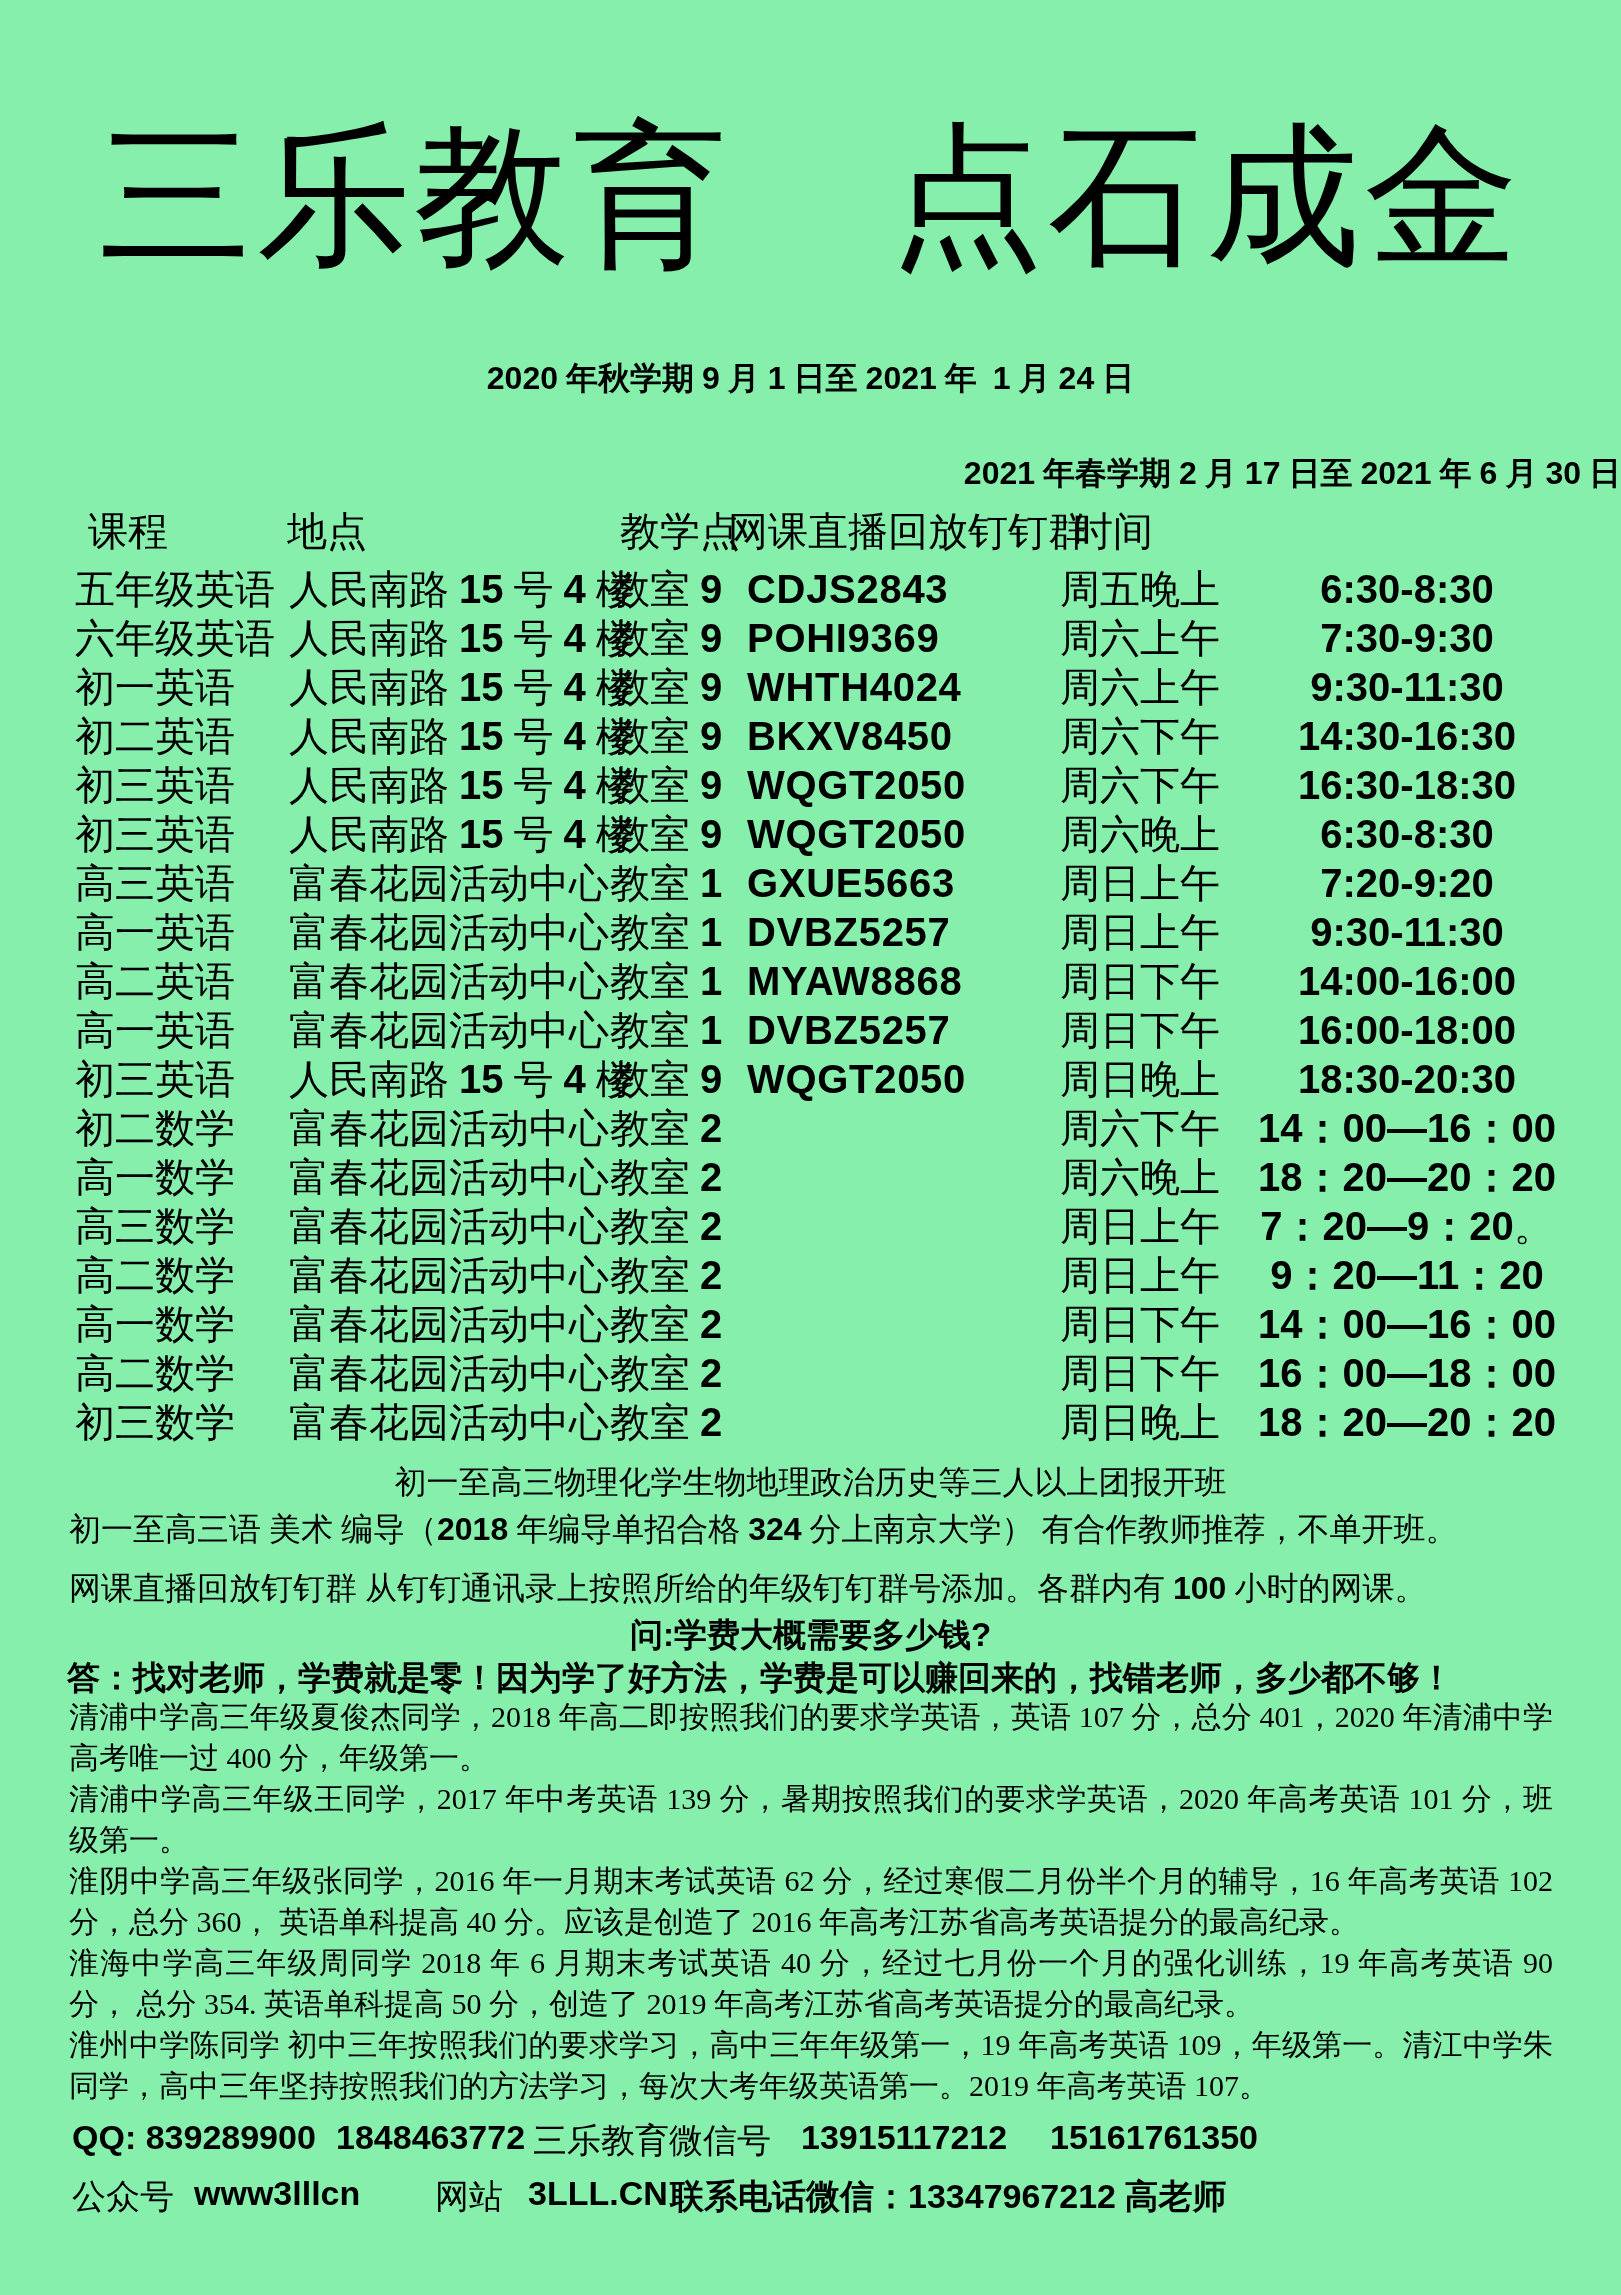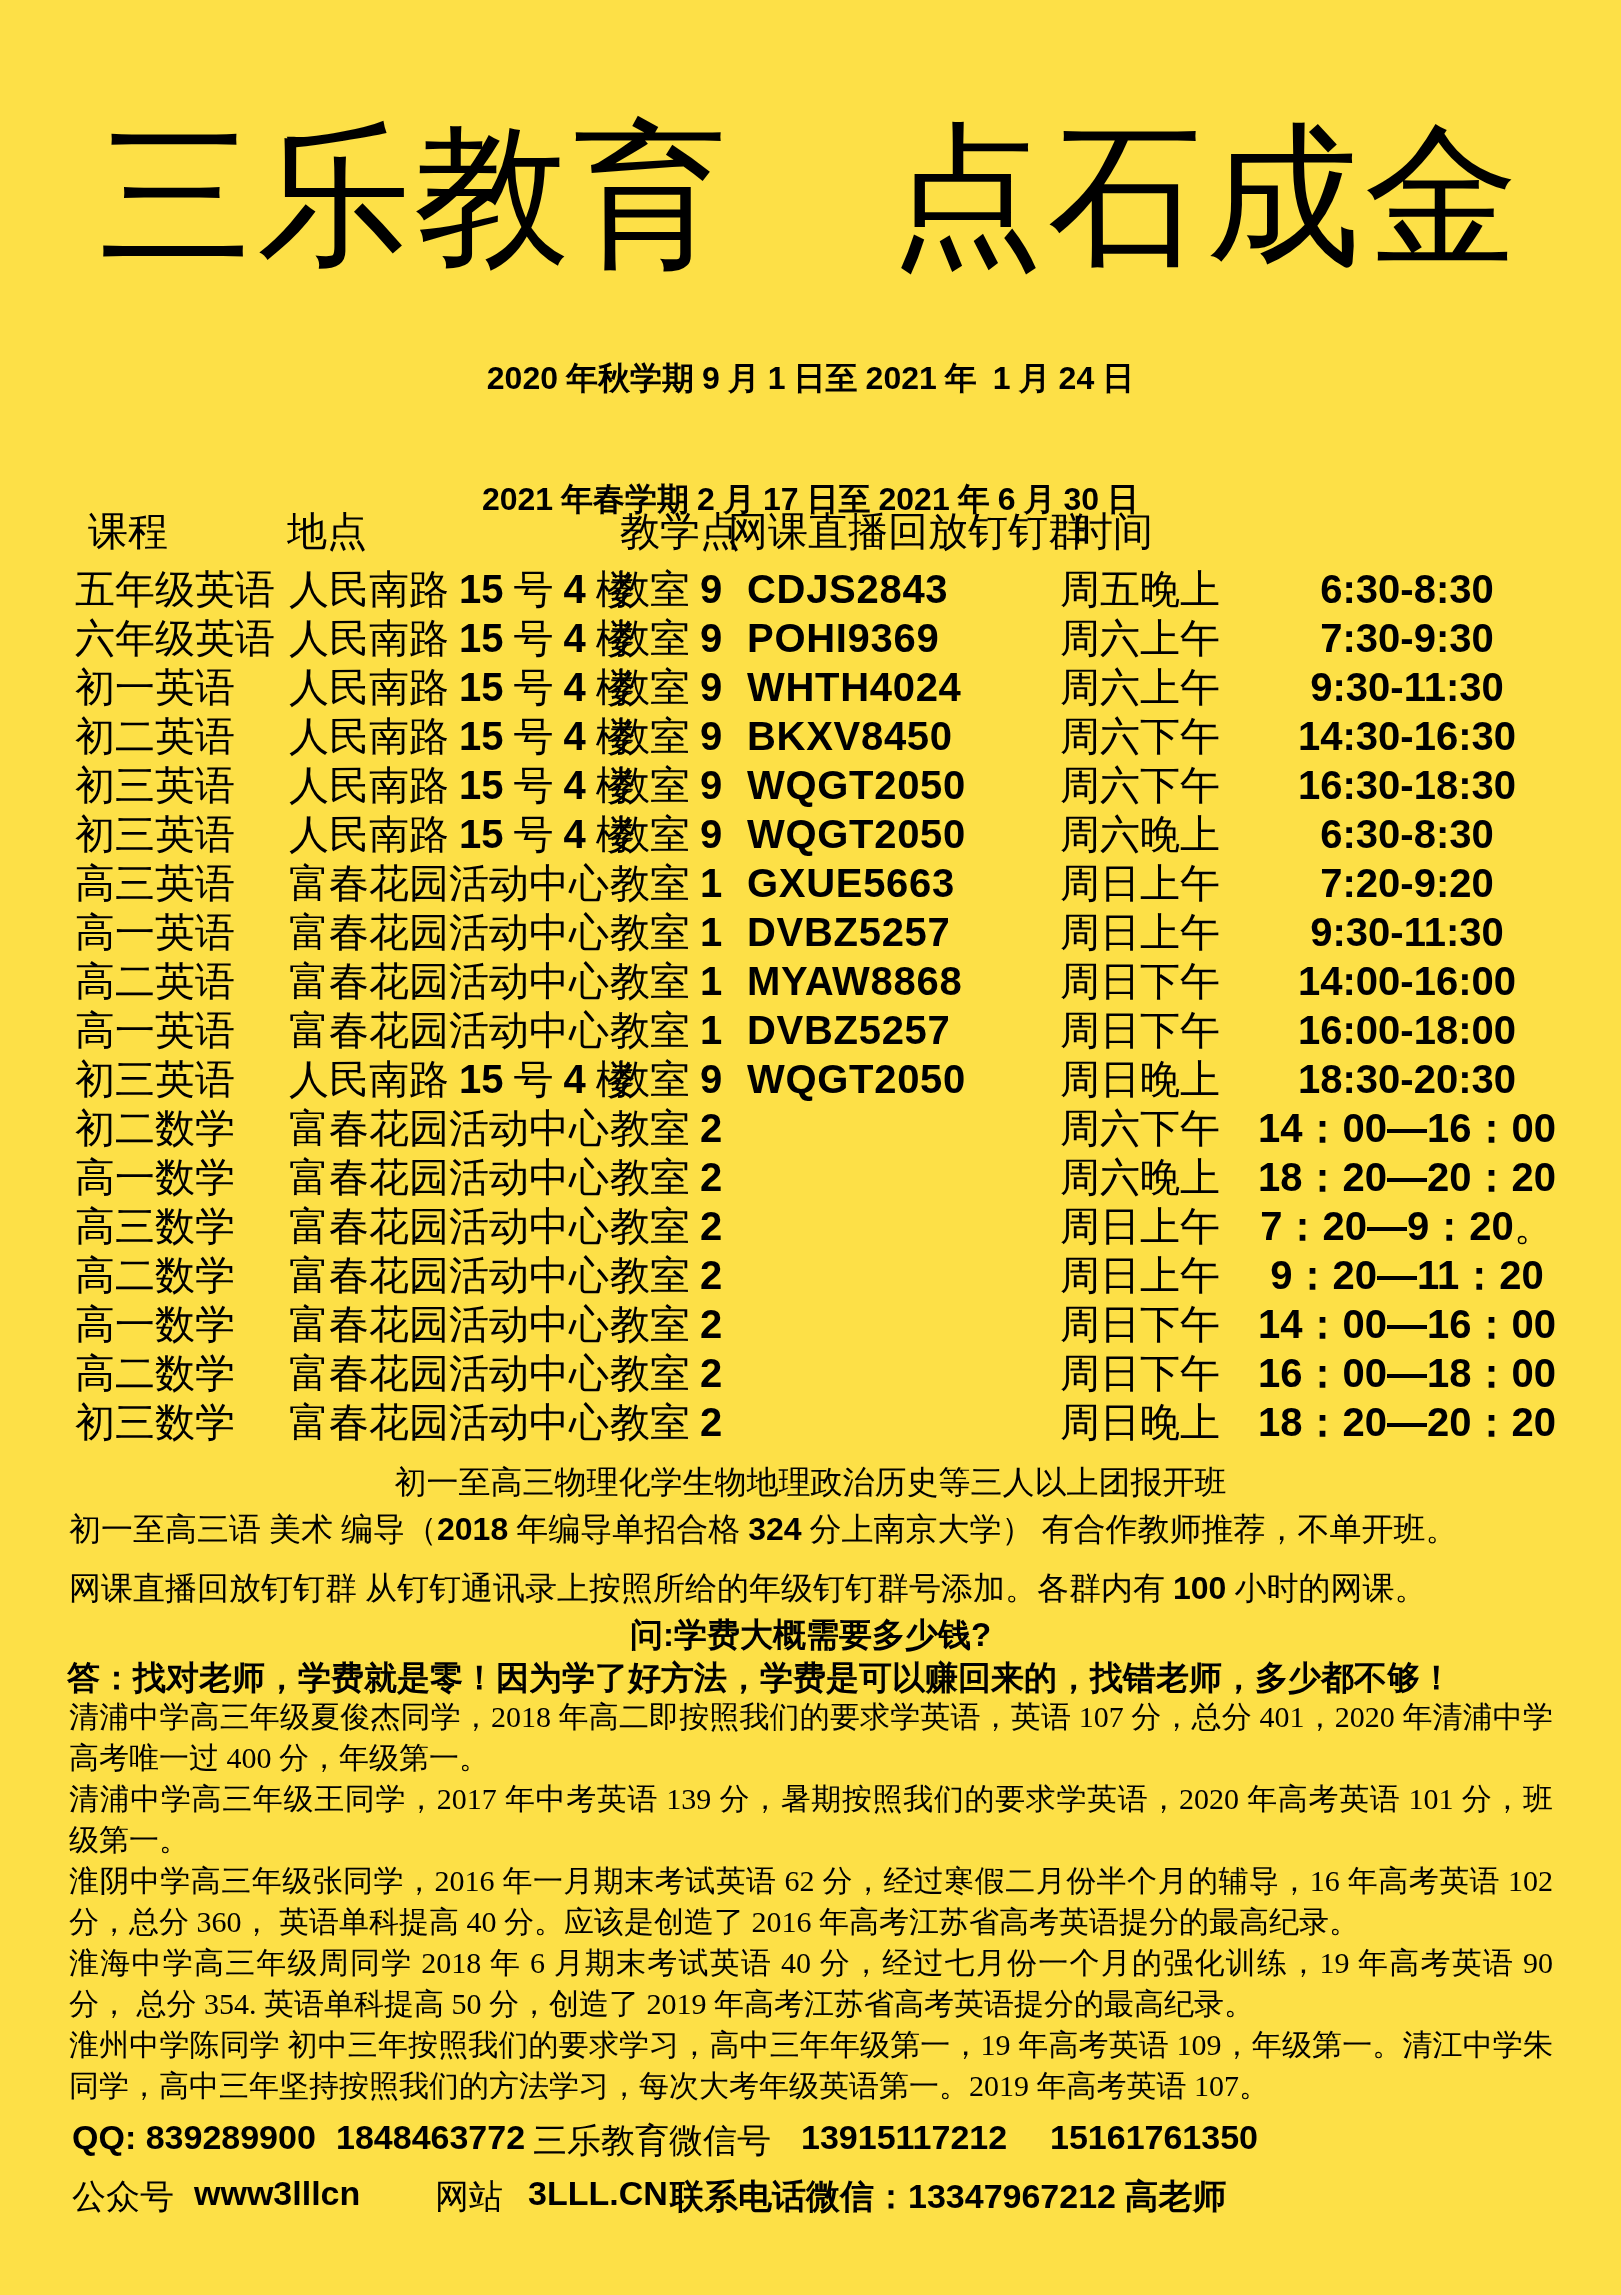--- a/index.html
+++ b/index.html
@@ -1,31 +1,31 @@
 <!DOCTYPE html>
 <html style="font-size:11.6px"><head>
 <meta charset="utf-8">
 <style>
   html,body{margin:0;padding:0;background:#ffffff;}
   .page{
-    position:relative;width:1621px;height:2295px;background:#fde047;color:#000;
+    position:relative;width:1621px;height:2295px;background:#86efac;color:#000;
     font-family:"Liberation Serif","DejaVu Serif",serif;overflow:hidden;
   }
   b{font-family:"Liberation Sans","DejaVu Sans",sans-serif;font-weight:700;}
 
   .title{
     position:absolute;top:101px;left:0;width:100%;text-align:center;
     font-size:154px;line-height:1.25;font-weight:400;letter-spacing:4.3px;white-space:pre;
   }
   .subtitle{
     position:absolute;left:0;width:100%;text-align:center;
     font-size:32px;font-weight:700;white-space:pre;
   }
   .subtitle1{top:357px;}
-  .subtitle2{top:478px;}
+  .subtitle2{top:452px;text-align:right;}
 
   .table{position:absolute;top:510px;left:8px;width:100%;font-size:40px;}
   .thead{position:relative;height:55px;}
   .row{position:relative;height:49px;}
   .cell{position:absolute;white-space:pre;line-height:49px;}
   .thead .cell{line-height:43px;}
   .c-course{left:67px;}
   .c-loc{left:281px;}
   .c-room{left:602px;}
   .c-code{left:739px;font-family:"Liberation Sans","DejaVu Sans",sans-serif;font-weight:700;letter-spacing:0.7px;}

